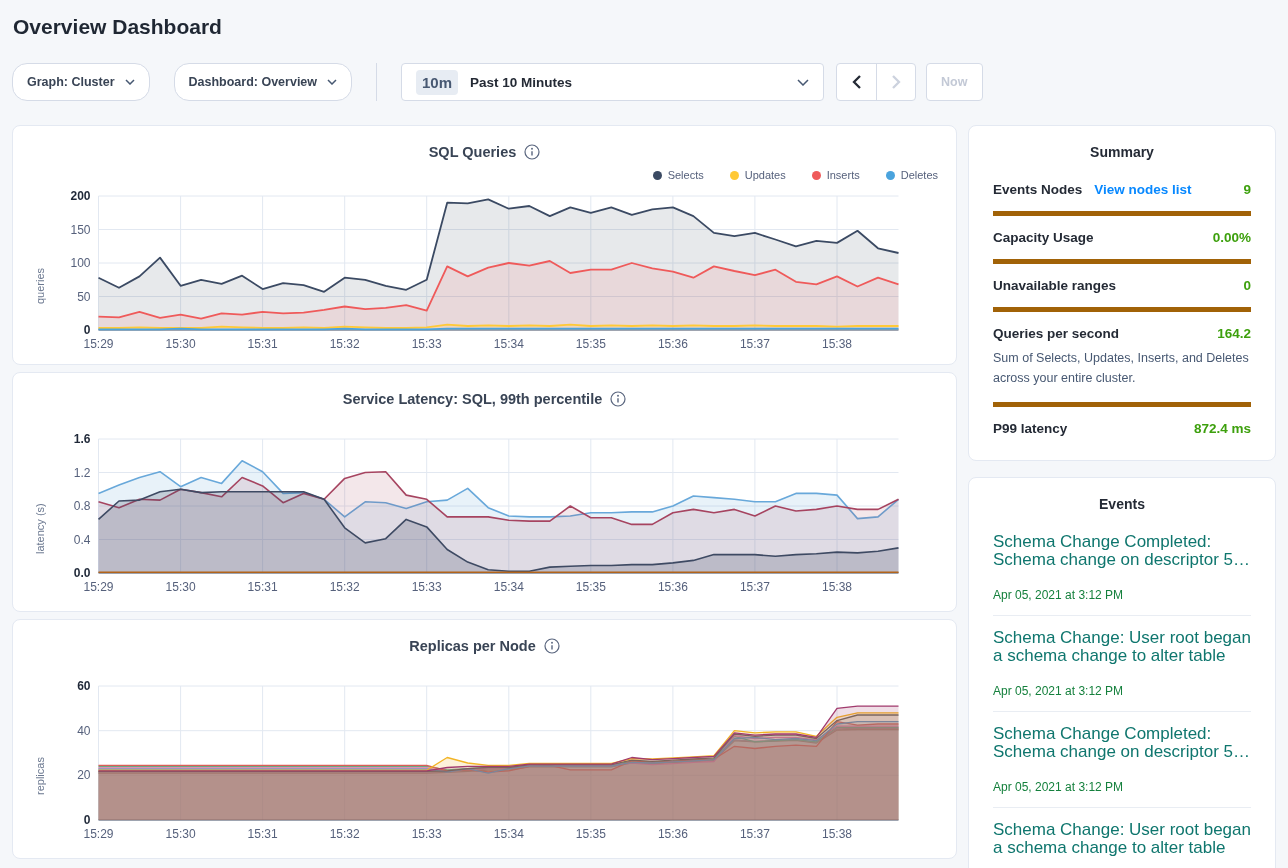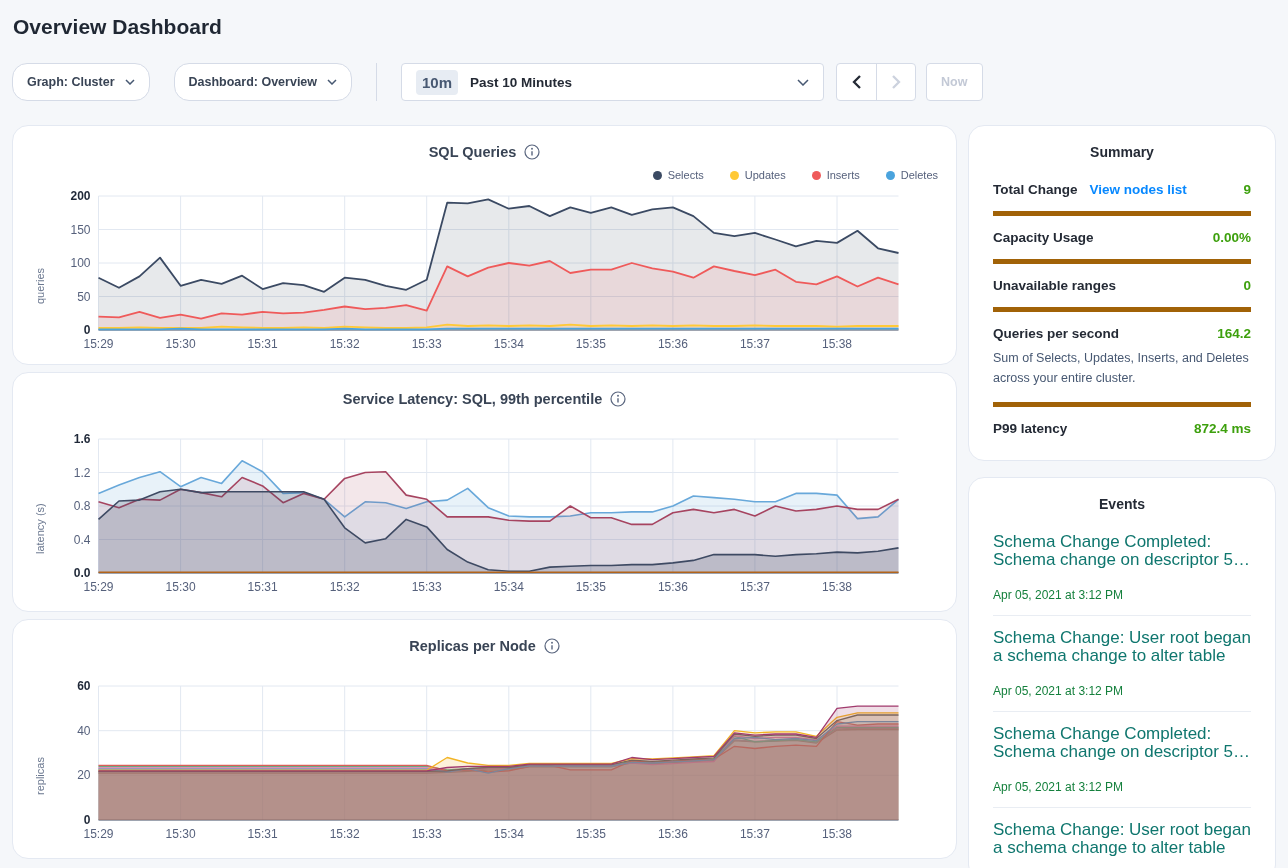--- a/index.html
+++ b/index.html
@@ -17,21 +17,21 @@
     padding:4px 6px; border-radius:4px; margin-right:12px; }
   .time-label { flex:1; font-size:13.5px; color:#242a35; }
   .arrow-group { display:flex; margin-left:12px; background:#fff;
     border:1px solid #d5dbe7; border-radius:4px; height:38px; }
   .arrow-btn { width:39px; display:flex; align-items:center; justify-content:center; cursor:pointer; }
   .arrow-btn + .arrow-btn { border-left:1px solid #d5dbe7; }
   .now-btn { margin-left:10px; width:57px; justify-content:flex-start; color:#c3c9d6; cursor:default; }
   .main { display:flex; margin:24px 12px 0 12px; gap:11px; align-items:flex-start; }
   .charts-col { width:945px; }
   .side-col { width:308px; }
-  .panel { background:#fff; border:1px solid #e4e9f2; border-radius:16px; }
+  .panel { background:#fff; border:1px solid #e4e9f2; border-radius:8px; }
   .chart-panel { height:240px; margin-bottom:7px; padding:0 16px; }
   .chart-title-row { display:flex; justify-content:center; align-items:center; gap:8px;
     padding-top:18px; font-size:14.5px; font-weight:bold; color:#394455; }
   .chart-legend { display:flex; justify-content:flex-end; gap:26px; height:14px;
     margin:8px 2px 0 0; font-size:11px; color:#56617c; align-items:center; }
   .legend-item { display:flex; align-items:center; gap:6px; }
   .legend-dot { width:9px; height:9px; border-radius:50%; }
   .chart-body { display:flex; align-items:stretch; }
   .chart-body.no-legend { margin-top:22px; }
   .chart-body.with-legend { margin-top:4px; }
@@ -309,21 +309,21 @@
     </div>
 
   </div>
 
   <div class="side-col">
 
     <div class="panel side-panel">
       <div class="side-title">Summary</div>
       <div class="sum-row">
         <div class="sum-line">
-          <span class="sum-label">Total Change</span>
+          <span class="sum-label">Events Nodes</span>
           <a class="sum-link">View nodes list</a>
           <span class="sum-value">9</span>
         </div>
       </div>
       <div class="sum-row">
         <div class="sum-line">
           <span class="sum-label">Capacity Usage</span>
           <span class="sum-value">0.00%</span>
         </div>
       </div>

